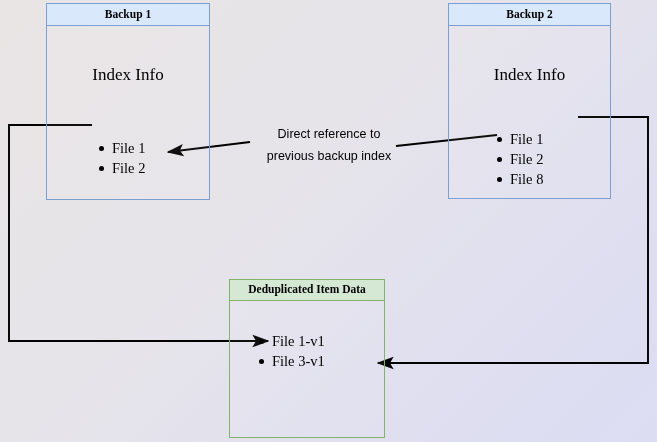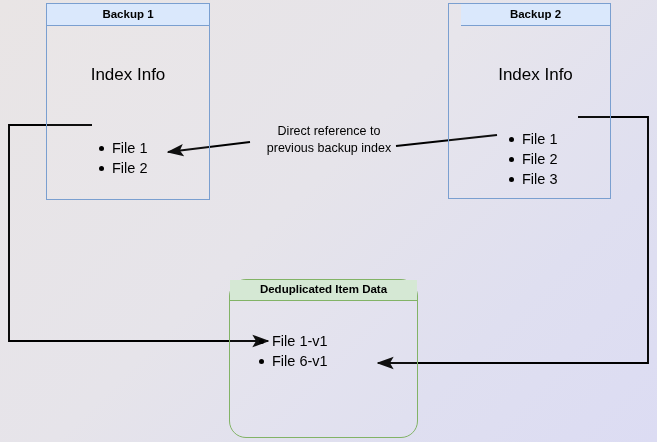--- a/index.html
+++ b/index.html
@@ -24,20 +24,21 @@
     left: 0;
     top: 0;
     width: 657px;
     height: 442px;
     pointer-events: none;
   }
 
   .node {
     position: absolute;
     box-sizing: border-box;
+    font-family: Liberation Serif, serif;
   }
   .node-blue {
     border: 1.4px solid #7a9fd0;
     background: rgba(255,255,255,0.06);
   }
   .node-green {
     border: 1.6px solid #82b366;
     background: rgba(255,255,255,0.06);
   }
   .node-header {
@@ -95,21 +96,21 @@
     width: 5px;
     height: 5px;
     border-radius: 50%;
     background: #000;
   }
 
   .edge-label {
     position: absolute;
     font-size: 12.5px;
     color: #000;
-    line-height: 17px;
+    line-height: 22px;
     text-align: center;
     white-space: pre-line;
   }
 </style>
 </head>
 <body>
 
 <div id="canvas">
 
   <svg id="edges" viewBox="0 0 657 442" width="657" height="442" xmlns="http://www.w3.org/2000/svg">
@@ -140,38 +141,38 @@
     <div class="node-header header-blue">Backup 1</div>
     <div class="node-body" style="height:173px;">
       <div class="body-title" style="top:39px;">Index Info</div>
       <ul class="item-list" style="left:50px; top:112px;">
         <li>File 1</li>
         <li>File 2</li>
       </ul>
     </div>
   </div>
 
-  <div class="node node-blue" style="left:448px; top:3px; width:163px; height:196px;padding-left:12px;">
+  <div class="node node-blue" style="left:448px; top:3px; width:163px; height:196px;">
     <div class="node-header header-blue">Backup 2</div>
     <div class="node-body" style="height:172px;">
       <div class="body-title" style="top:39px;">Index Info</div>
       <ul class="item-list" style="left:46px; top:103px;">
         <li>File 1</li>
         <li>File 2</li>
-        <li>File 3</li>
+        <li>File 8</li>
       </ul>
     </div>
   </div>
 
-  <div class="node node-green" style="left:229px; top:279px; width:189px; height:159px;border-radius:17px;">
+  <div class="node node-green" style="left:229px; top:279px; width:156px; height:159px;">
     <div class="node-header header-green">Deduplicated Item Data</div>
     <div class="node-body" style="height:136px;">
       <ul class="item-list" style="left:27px; top:30px;">
         <li>File 1-v1</li>
-        <li>File 6-v1</li>
+        <li>File 3-v1</li>
       </ul>
     </div>
   </div>
 
   <div class="edge-label" style="left:247px; top:123px; width:164px;">Direct reference to
 previous backup index</div>
 
 </div>
 
 </body></html>

